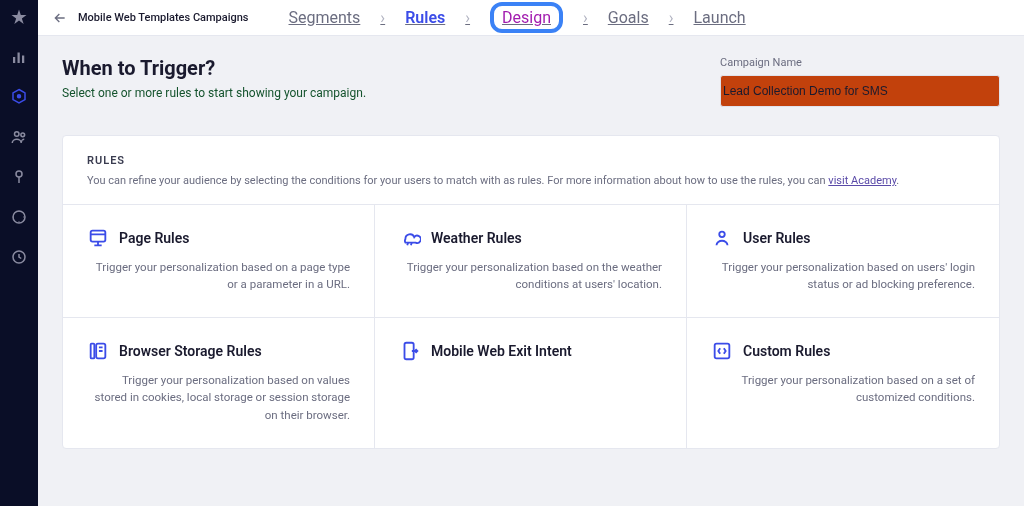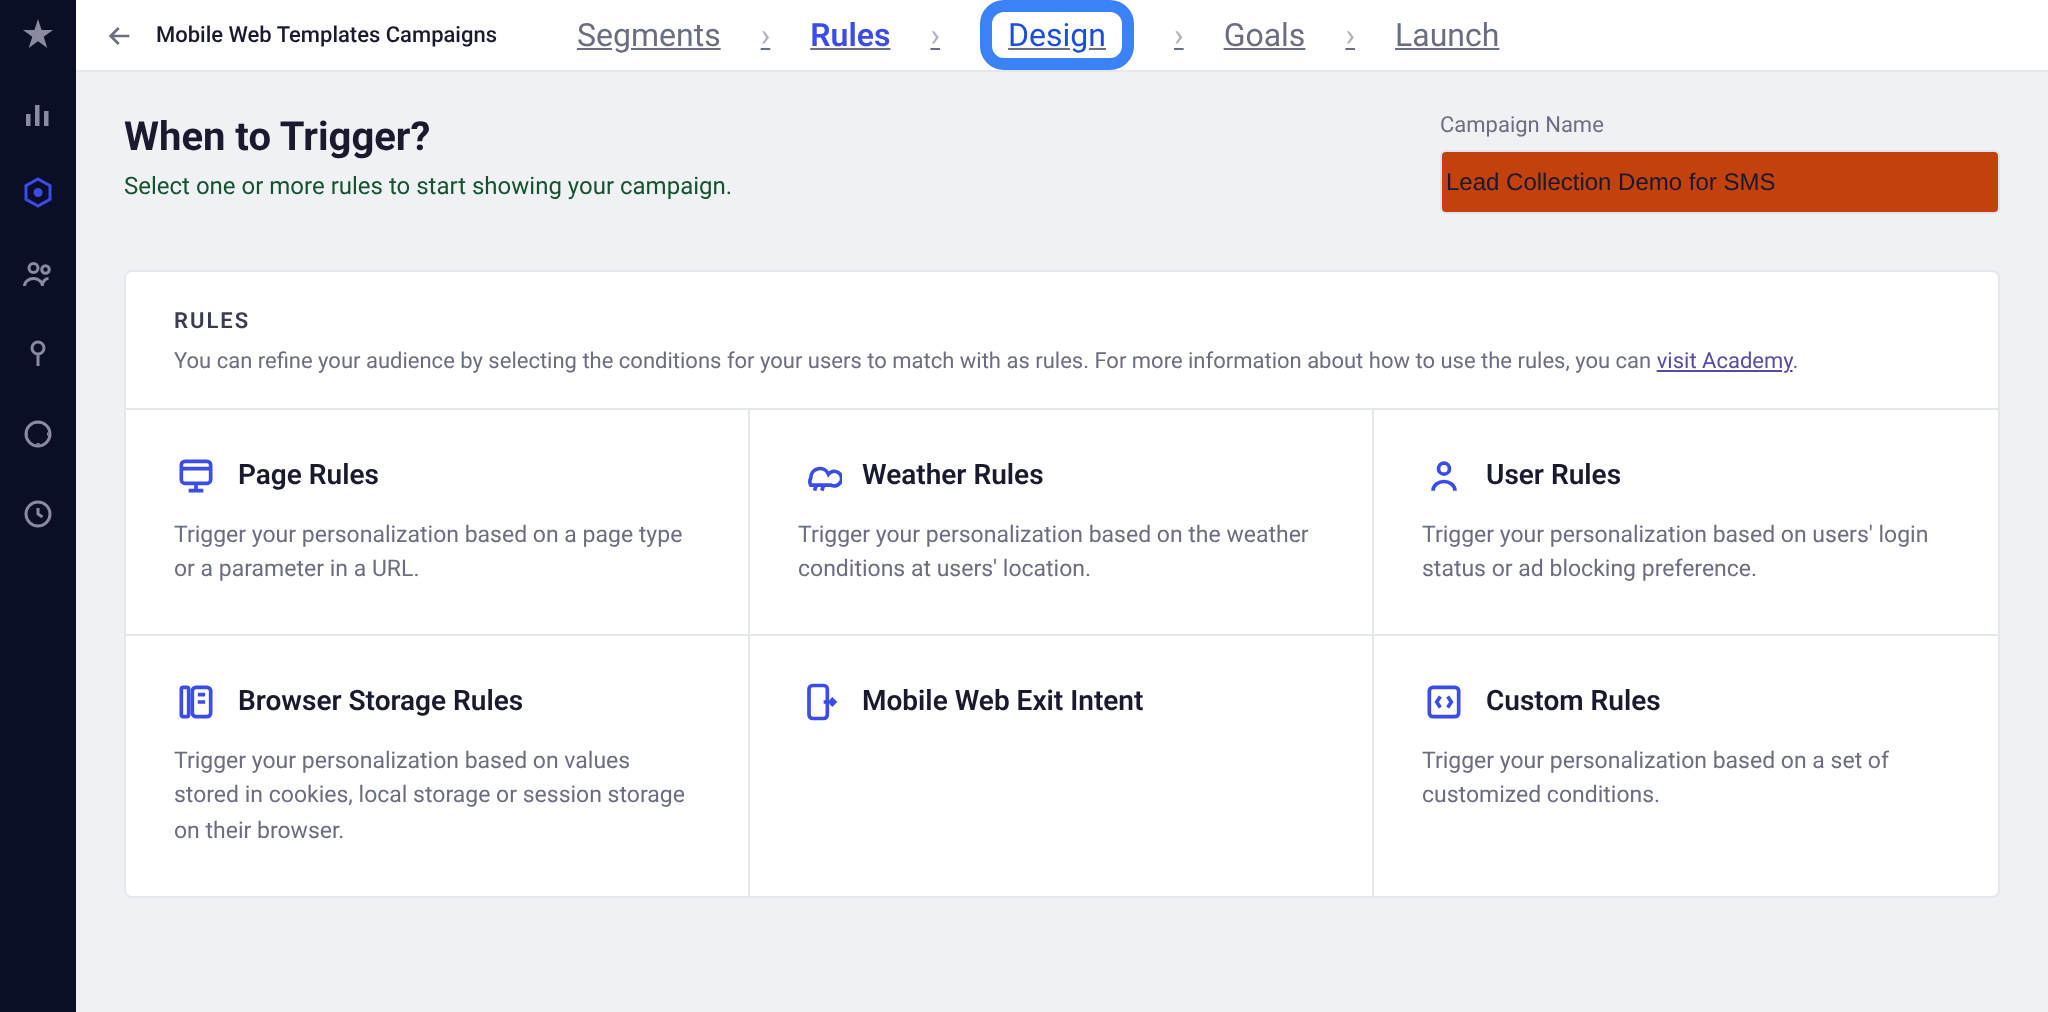--- a/index.html
+++ b/index.html
@@ -14,40 +14,40 @@
     
     .main { flex: 1; display: flex; flex-direction: column; }
     
     .topbar { height: 36px; background: #fff; border-bottom: 1px solid #e5e7ef; display: flex; align-items: center; padding: 0 14px; }
     .back-arrow { color: #6b6d80; margin-right: 10px; cursor: pointer; display: flex; }
     .back-arrow svg { width: 16px; height: 16px; }
     .topbar-title { font-size: 11px; color: #1a1a2e; font-weight: 500; margin-right: 40px; }
     .breadcrumbs { display: flex; align-items: center; gap: 20px; font-size: 16px; color: #6b6d80; text-decoration: underline; }
     .crumb { cursor: pointer; }
     .crumb.active { color: #3b4ce8; font-weight: 600; }
-    .crumb.highlight { color: #1d4ed8; border: 6px solid #3b82f6; border-radius: 12px; padding: 2px 8px; }
+    .crumb.highlight { color: #a21caf; border: 4px solid #3b82f6; border-radius: 12px; padding: 2px 8px; }
     .chev { color: #b0b2c0; }
     
     .content { flex: 1; padding: 20px 24px; overflow-y: auto; }
     
     .header-row { display: flex; justify-content: space-between; align-items: flex-start; margin-bottom: 28px; }
     .header-left { }
     .page-heading { font-size: 20px; font-weight: 700; color: #1a1a2e; margin-bottom: 6px; }
     .page-sub { font-size: 12px; color: #14532d; }
     .header-right { width: 280px; }
     .field-label { font-size: 11px; color: #6b6d80; margin-bottom: 6px; display: block; }
     .field-input { width: 100%; height: 32px; border: 1px solid #e0e2ec; border-radius: 3px; padding: 0 2px; font-size: 12px; color: #1a1a2e; background: #c2410c; }
     
     .panel { background: #fff; border: 1px solid #e5e7ef; border-radius: 4px; }
     .panel-head { padding: 18px 24px 14px; }
     .panel-title { font-size: 11px; font-weight: 600; letter-spacing: 1px; color: #3a3c50; margin-bottom: 6px; }
     .panel-desc { font-size: 11px; color: #6b6d80; line-height: 1.5; }
     .panel-desc a { color: #5a4aa8; text-decoration: underline; }
     
-    .rules-grid { display: grid; grid-template-columns: 1fr 1fr 1fr; }
+    .rules-grid { display: grid; grid-template-columns: 1fr 1fr 1fr; text-align: right; }
     .rule-card { padding: 22px 24px 24px; border-top: 1px solid #e5e7ef; border-right: 1px solid #e5e7ef; cursor: pointer; }
     .rule-card:nth-child(3n) { border-right: none; }
     .rule-head { display: flex; align-items: center; gap: 10px; margin-bottom: 10px; }
     .rule-icon { width: 22px; height: 22px; color: #3b4ce8; display: flex; align-items: center; justify-content: center; }
     .rule-icon svg { width: 22px; height: 22px; }
     .rule-title { font-size: 14px; font-weight: 600; color: #1a1a2e; }
     .rule-desc { font-size: 11.5px; color: #6b6d80; line-height: 1.5; }
   </style>
 </head>
 <body>

